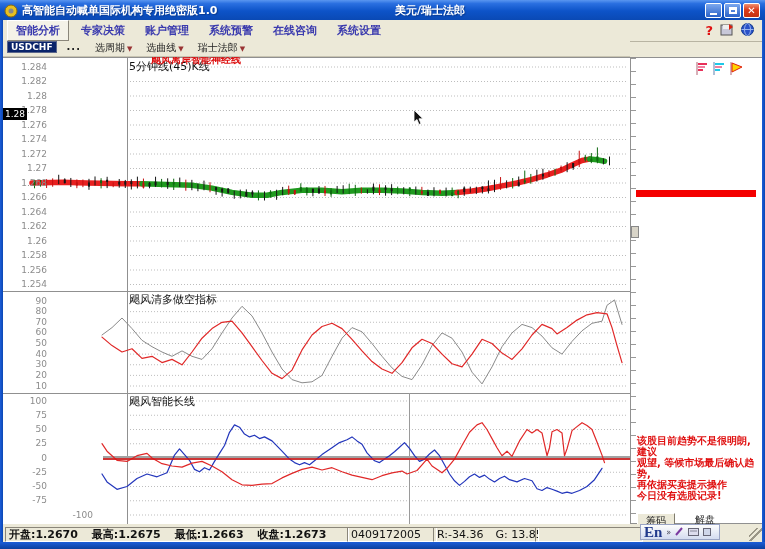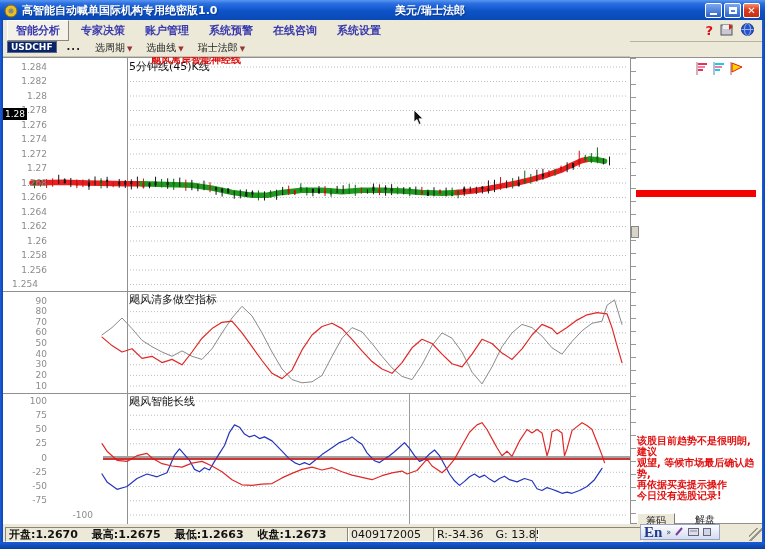--- a/index.html
+++ b/index.html
@@ -303,21 +303,21 @@
       <div class="ytick" style="top: 76px;">1.274</div>
       <div class="ytick" style="top: 90.5px;">1.272</div>
       <div class="ytick" style="top: 105px;">1.27</div>
       <div class="ytick" style="top: 119.5px;">1.268</div>
       <div class="ytick" style="top: 134px;">1.266</div>
       <div class="ytick" style="top: 148.5px;">1.264</div>
       <div class="ytick" style="top: 163px;">1.262</div>
       <div class="ytick" style="top: 177.5px;">1.26</div>
       <div class="ytick" style="top: 192px;">1.258</div>
       <div class="ytick" style="top: 206.5px;">1.256</div>
-      <div class="ytick" style="top: 221px; text-align: center;">1.254</div>
+      <div class="ytick" style="top: 221px;">1.254</div>
       <svg width="627" height="102" style="position: absolute; left: 0px; top: 233px;">
         <line x1="0" y1="0.5" x2="627" y2="0.5" stroke="#909090" stroke-width="1"></line>
         <line x1="124" y1="10" x2="625" y2="10" stroke="#bdbdbd" stroke-width="1" stroke-dasharray="1 2"></line>
         <line x1="124" y1="20.625" x2="625" y2="20.625" stroke="#bdbdbd" stroke-width="1" stroke-dasharray="1 2"></line>
         <line x1="124" y1="31.25" x2="625" y2="31.25" stroke="#bdbdbd" stroke-width="1" stroke-dasharray="1 2"></line>
         <line x1="124" y1="41.875" x2="625" y2="41.875" stroke="#bdbdbd" stroke-width="1" stroke-dasharray="1 2"></line>
         <line x1="124" y1="52.5" x2="625" y2="52.5" stroke="#bdbdbd" stroke-width="1" stroke-dasharray="1 2"></line>
         <line x1="124" y1="63.125" x2="625" y2="63.125" stroke="#bdbdbd" stroke-width="1" stroke-dasharray="1 2"></line>
         <line x1="124" y1="73.75" x2="625" y2="73.75" stroke="#bdbdbd" stroke-width="1" stroke-dasharray="1 2"></line>
         <line x1="124" y1="84.375" x2="625" y2="84.375" stroke="#bdbdbd" stroke-width="1" stroke-dasharray="1 2"></line>

